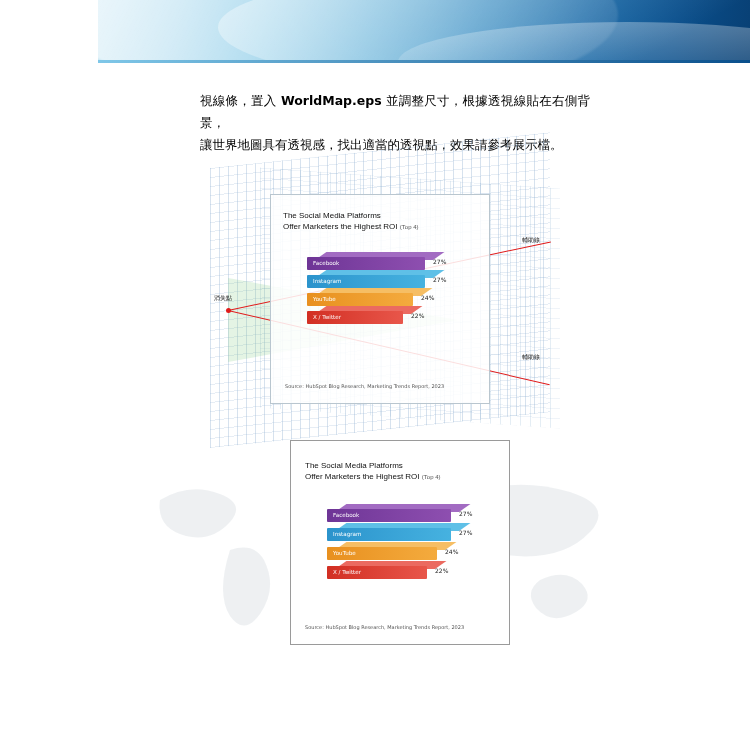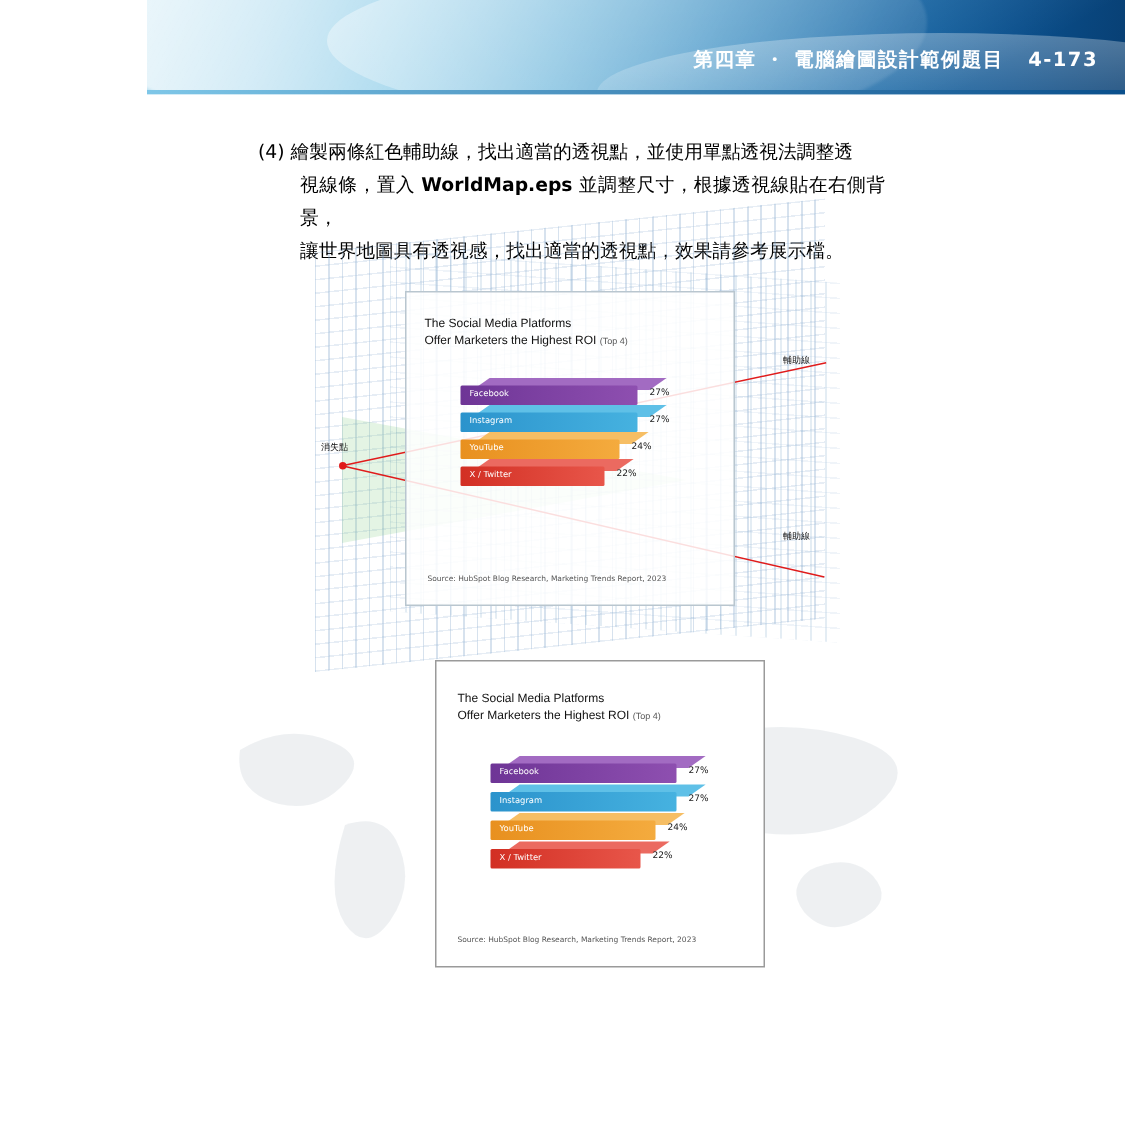--- a/index.html
+++ b/index.html
@@ -235,30 +235,23 @@
 </style>
 </head>
 <body>
 
 <div class="header">
   <div class="header-bg"></div>
   <div class="header-swoosh1"></div>
   <div class="header-swoosh2"></div>
   <div class="header-swoosh3"></div>
   <div class="header-bottom-line"></div>
-  <div class="header-title">
-    <span>第四章 ・ 電腦繪圖設計範例題目</span><span class="header-page">4-173</span>
-  </div>
 </div>
 
 <div class="para">
-  <div>
-    <span class="lead">(4)</span>
-    <span>繪製兩條紅色輔助線，找出適當的透視點，並使用單點透視法調整透</span>
-  </div>
   <div>
     <span>視線條，置入 </span><b>WorldMap.eps</b><span> 並調整尺寸，根據透視線貼在右側背景，</span>
   </div>
   <div>讓世界地圖具有透視感，找出適當的透視點，效果請參考展示檔。</div>
 </div>
 
 <svg class="watermark" viewBox="0 0 520 230">
   <g fill="#1b3a55">
     <path d="M40 70 q30 -18 60 -6 q26 10 10 28 q-18 20 -44 14 q-30 -8 -26 -36z"></path>
     <path d="M110 120 q24 -8 34 10 q14 28 -4 54 q-16 22 -30 2 q-14 -22 0 -66z"></path>

